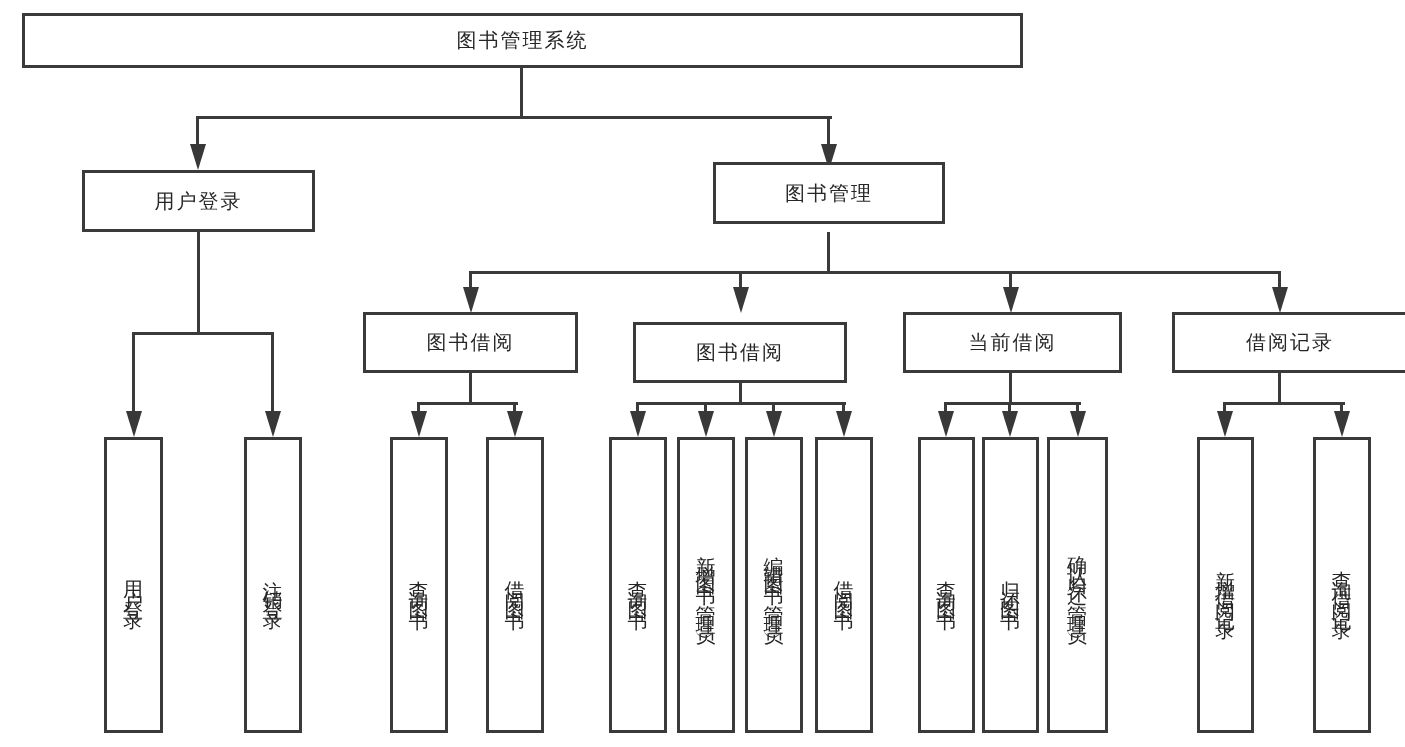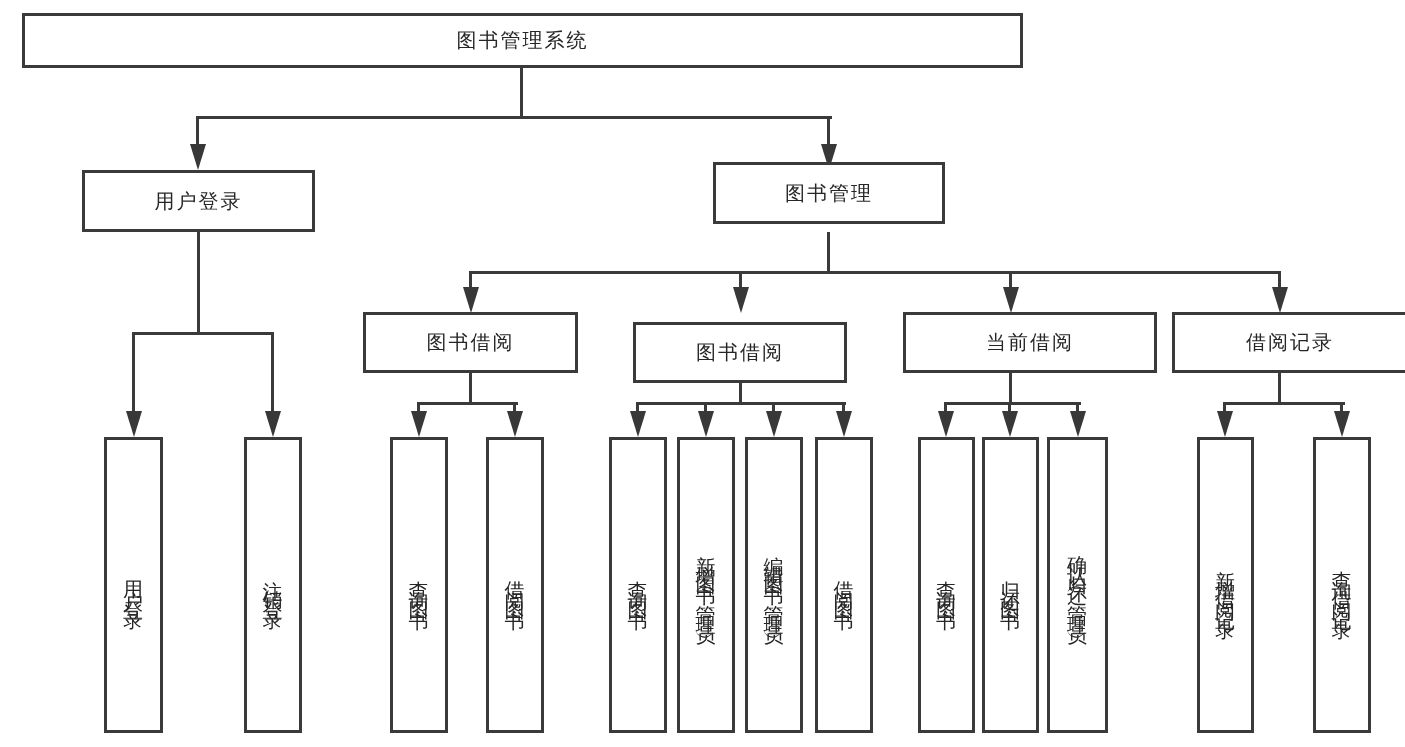--- a/index.html
+++ b/index.html
@@ -129,21 +129,21 @@
   <div class="node" style="left:713px;top:162px;width:232px;height:62px;">
     <span>图书管理</span>
   </div>
 
   <div class="node" style="left:363px;top:312px;width:215px;height:61px;">
     <span>图书借阅</span>
   </div>
   <div class="node" style="left:633px;top:322px;width:214px;height:61px;">
     <span>图书借阅</span>
   </div>
-  <div class="node" style="left:903px;top:312px;width:254px;height:61px;">
+  <div class="node" style="left:903px;top:312px;width:219px;height:61px;">
     <span>当前借阅</span>
   </div>
   <div class="node" style="left:1172px;top:312px;width:236px;height:61px;">
     <span>借阅记录</span>
   </div>
 
   <div class="leaf" style="left:104px;top:437px;width:59px;height:296px;">
     <span>用户登录</span>
   </div>
   <div class="leaf" style="left:244px;top:437px;width:58px;height:296px;">

